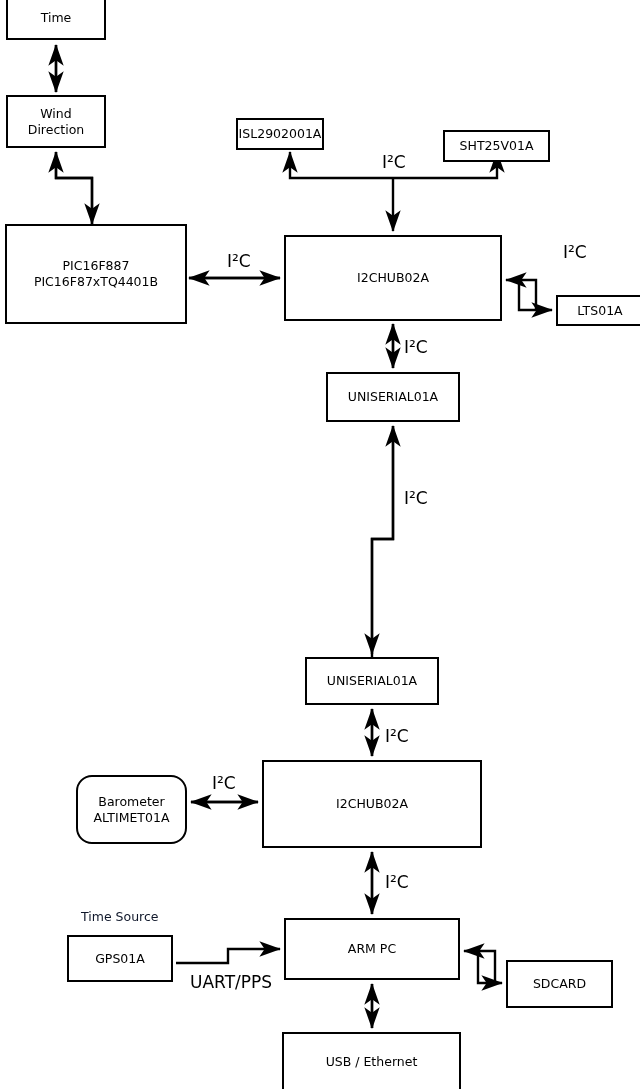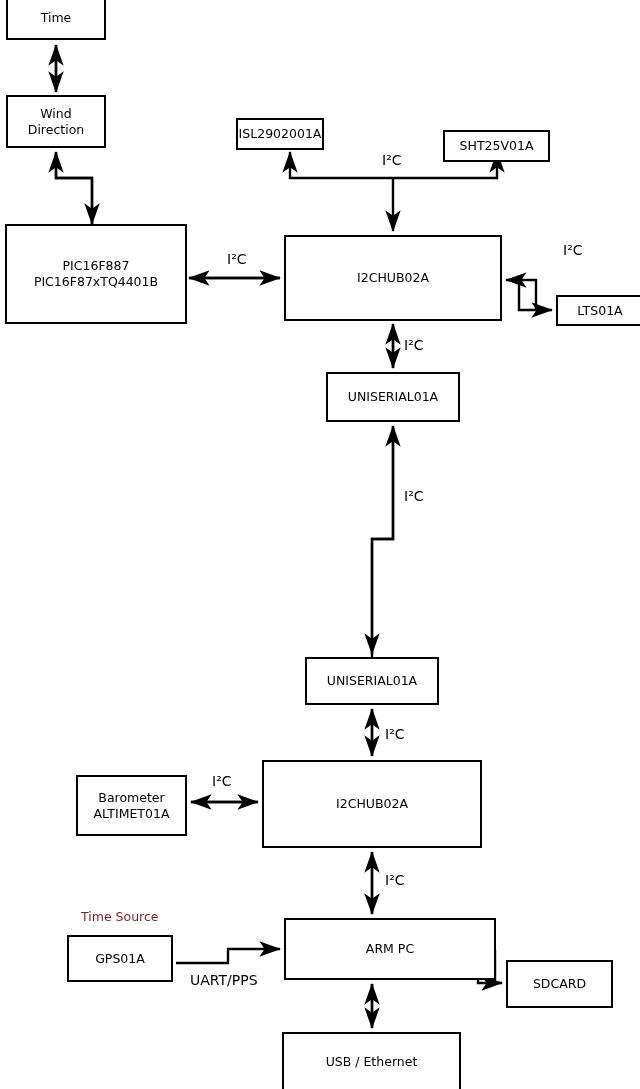--- a/index.html
+++ b/index.html
@@ -41,31 +41,31 @@
     z-index: 3;
   }
   .node .node-label {
     display: block;
     white-space: pre-line;
     padding: 0 4px;
   }
   .edge-label {
     position: absolute;
     font-family: "DejaVu Sans", sans-serif;
-    font-size: 14px;
+    font-size: 17px;
     color: #000000;
     background: transparent;
     white-space: nowrap;
     z-index: 4;
   }
   .free-label {
     position: absolute;
     font-family: "DejaVu Sans", sans-serif;
     font-size: 12.5px;
-    color: #7f1d1d;
+    color: #0f172a;
     white-space: nowrap;
     z-index: 4;
   }
 </style>
 </head>
 <body>
 
 <div id="diagram-root">
 
   <svg id="diagram-svg" viewBox="0 0 640 1089" xmlns="http://www.w3.org/2000/svg">
@@ -154,30 +154,30 @@
   </div>
 
   <div class="node" style="left:305px; top:657px; width:134px; height:48px;">
     <span class="node-label">UNISERIAL01A</span>
   </div>
 
   <div class="node" style="left:262px; top:760px; width:220px; height:88px;">
     <span class="node-label">I2CHUB02A</span>
   </div>
 
-  <div class="node" style="left:76px; top:775px; width:111px; height:61px;">
+  <div class="node" style="left:76px; top:775px; width:111px; height:69px;border-radius:16px;">
     <span class="node-label">Barometer
 ALTIMET01A</span>
   </div>
 
   <div class="node" style="left:67px; top:935px; width:106px; height:47px;">
     <span class="node-label">GPS01A</span>
   </div>
 
-  <div class="node" style="left:284px; top:918px; width:212px; height:62px;">
+  <div class="node" style="left:284px; top:918px; width:176px; height:62px;">
     <span class="node-label">ARM PC</span>
   </div>
 
   <div class="node" style="left:506px; top:960px; width:107px; height:48px;">
     <span class="node-label">SDCARD</span>
   </div>
 
   <div class="node" style="left:282px; top:1032px; width:179px; height:60px;">
     <span class="node-label">USB / Ethernet</span>
   </div>

